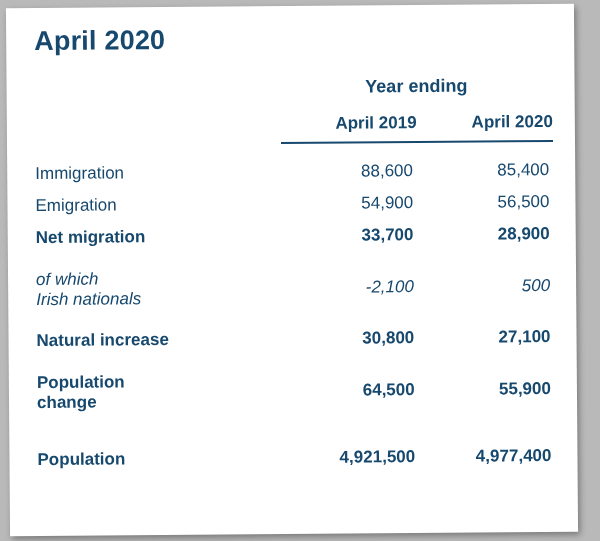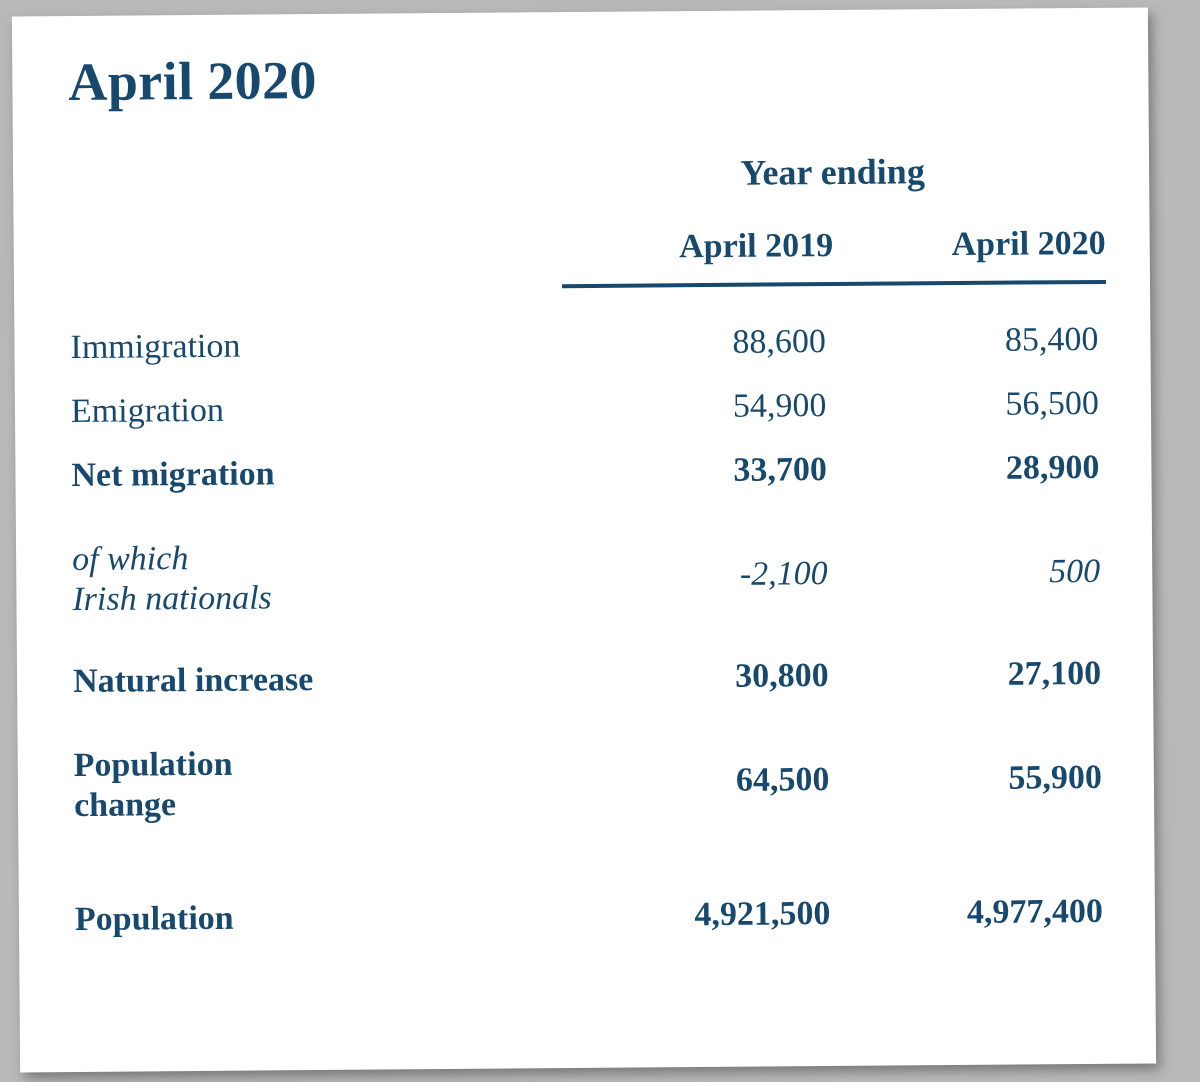--- a/index.html
+++ b/index.html
@@ -11,21 +11,20 @@
     width: 600px;
     height: 541px;
     overflow: hidden;
     font-family: "Liberation Sans", sans-serif;
   }
   #page {
     position: relative;
     width: 600px;
     height: 541px;
     background: #b9b9b9;
-    font-family: Liberation Serif, serif;
   }
   
   #card {
     position: absolute;
     left: 8px;
     top: 6px;
     width: 568px;
     height: 528px;
     background: #ffffff;
     box-shadow: 2px 3px 6px rgba(0,0,0,0.35);

